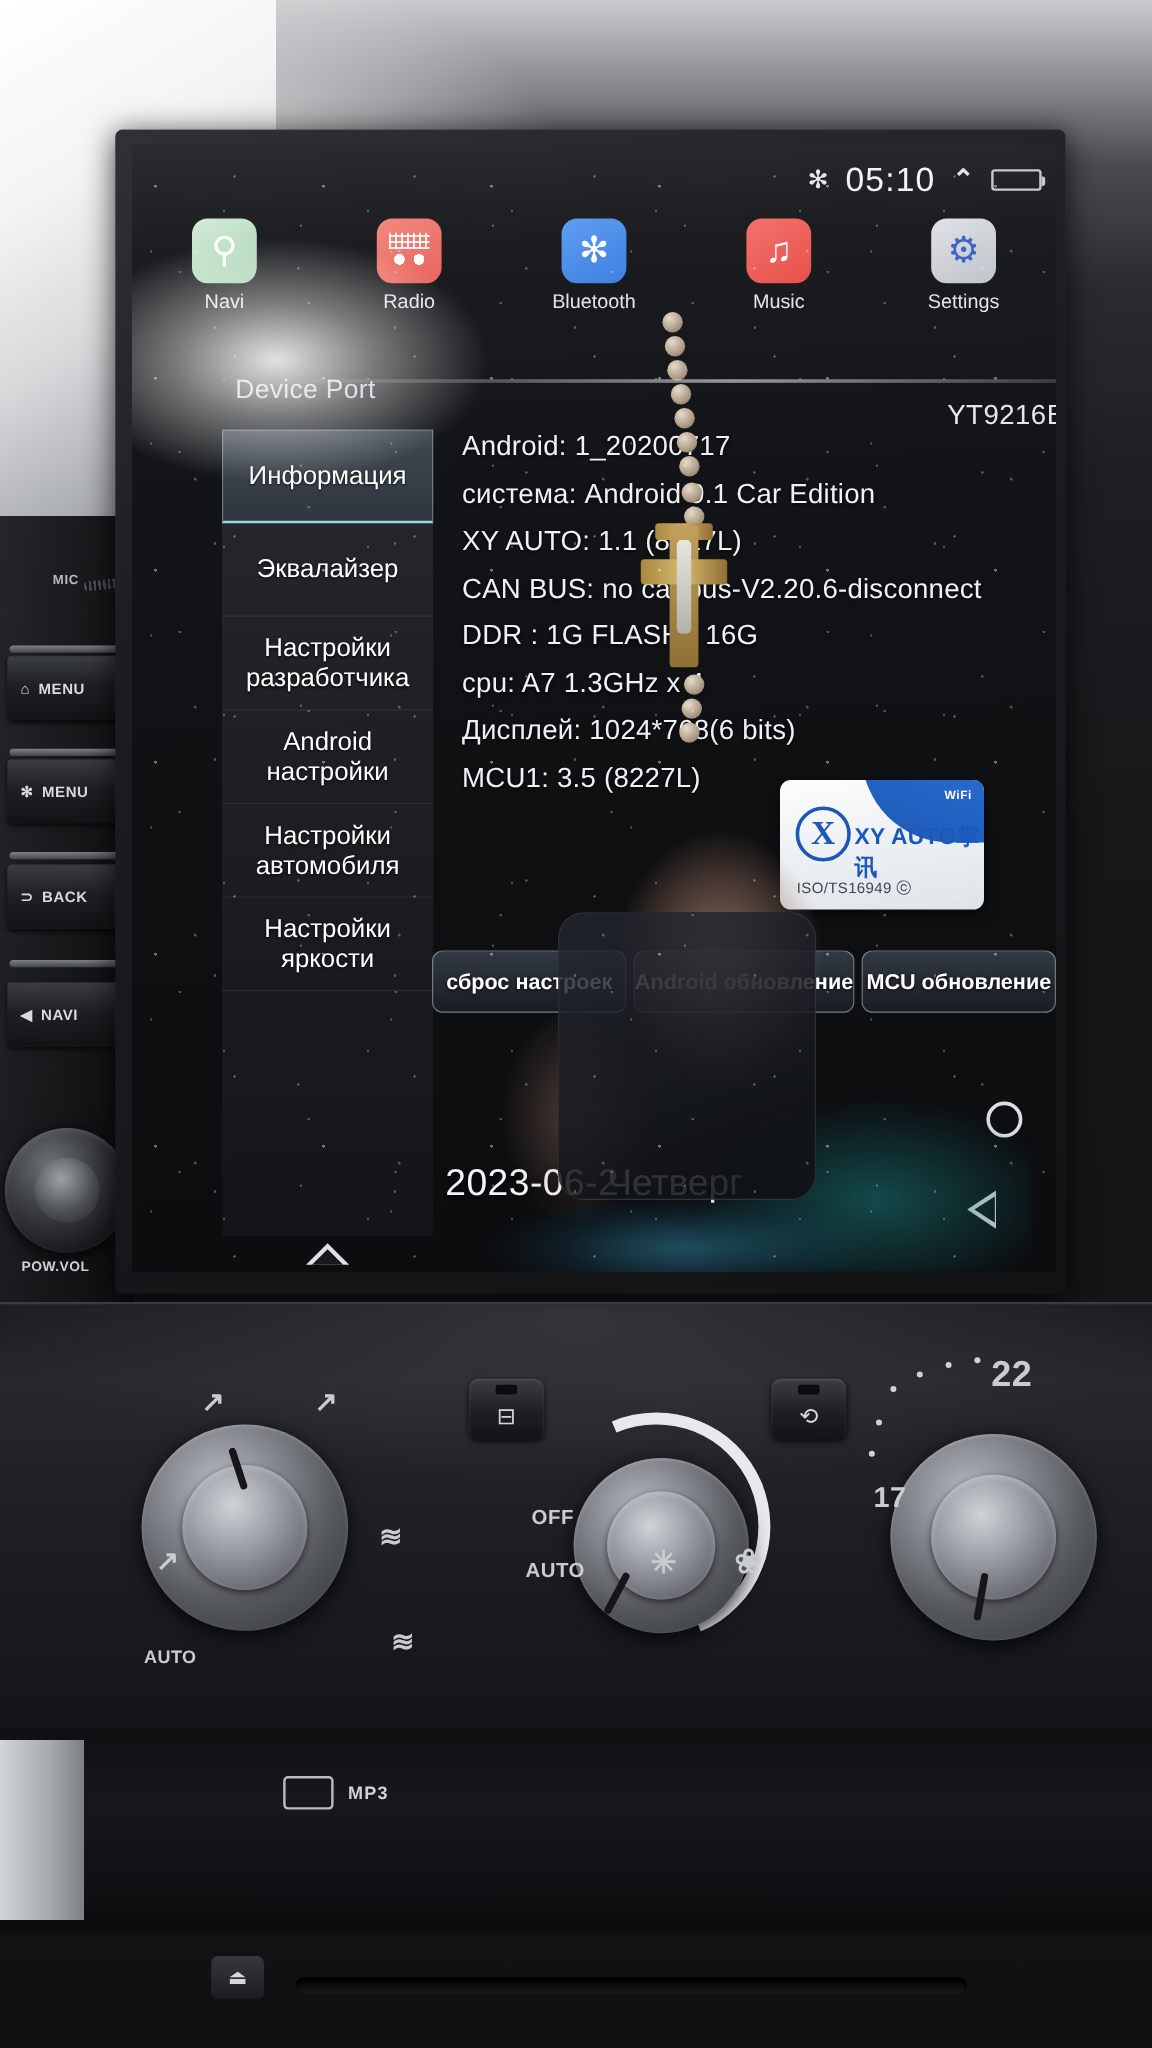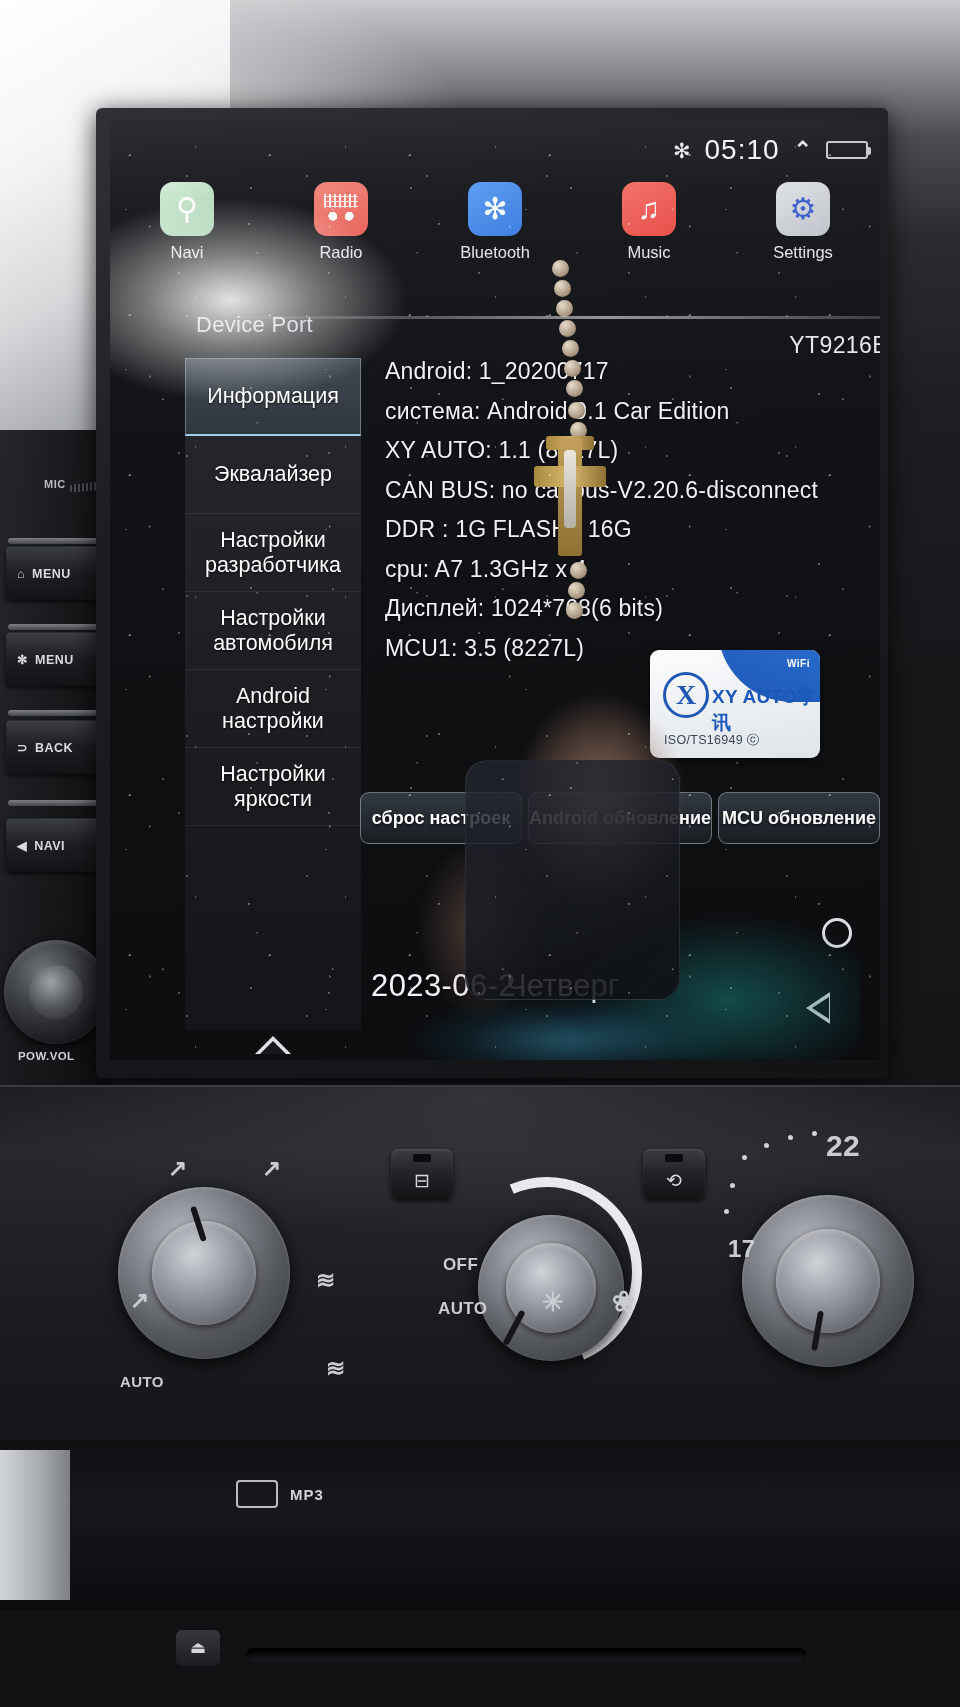--- a/index.html
+++ b/index.html
@@ -355,22 +355,22 @@
       </div>
     </div>
 
     <div class="devport">Device Port</div>
     <div class="model">YT9216B</div>
 
     <div class="sidebar">
       <div class="side-item active">Информация</div>
       <div class="side-item">Эквалайзер</div>
       <div class="side-item">Настройки разработчика</div>
+      <div class="side-item">Android настройки</div>
       <div class="side-item">Настройки автомобиля</div>
-      <div class="side-item">Android настройки</div>
       <div class="side-item">Настройки яркости</div>
     </div>
 
     <div class="stepper">
       <span class="tri tri-up"></span>
       <span class="step-val">28</span>
       <span class="tri tri-dn"></span>
     </div>
 
     <div class="info">

